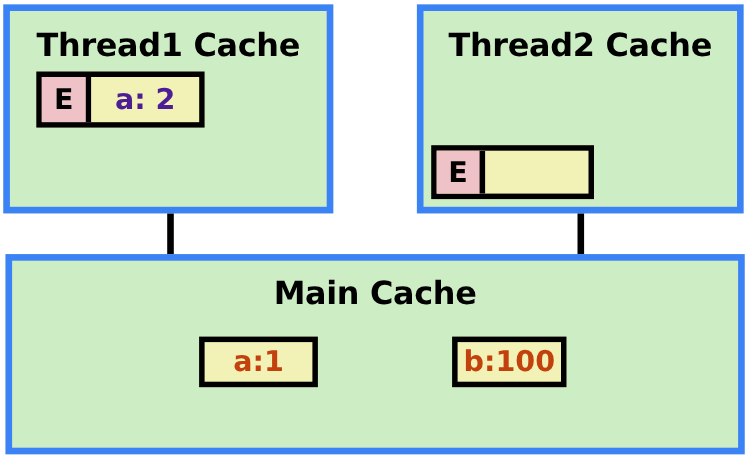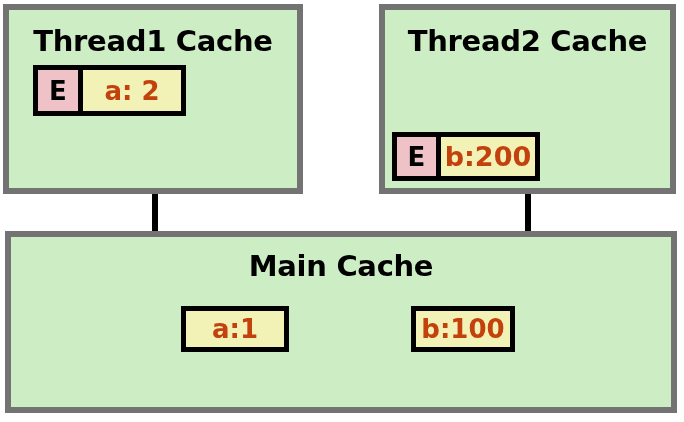--- a/index.html
+++ b/index.html
@@ -16,21 +16,21 @@
     height: 422px;
     background: #ffffff;
     overflow: hidden;
   }
 
   
   .region {
     position: absolute;
     box-sizing: border-box;
     background: #cdedc4;
-    border: 6px solid #737373;
+    border: 6px solid #3b82f6;
   }
   .region-title {
     position: absolute;
     left: 0;
     right: 0;
     text-align: center;
     font-weight: bold;
     color: #000000;
     letter-spacing: -0.3px;
     white-space: nowrap;
@@ -56,21 +56,21 @@
     color: #000000;
   }
   .value-cell {
     box-sizing: border-box;
     background: #f3f2b6;
     flex: 1;
     display: flex;
     align-items: center;
     justify-content: center;
     font-weight: bold;
-    color: #c2410c;
+    color: #4c1d95;
     white-space: nowrap;
   }
 
   
   .membox {
     position: absolute;
     box-sizing: border-box;
     background: #f3f2b6;
     border: 5px solid #000000;
     display: flex;
@@ -124,21 +124,20 @@
     <div class="cacheline" id="t1-line">
       <div class="state-cell">E</div>
       <div class="value-cell">a: 2</div>
     </div>
   </div>
 
   <div class="region" id="thread2-cache">
     <div class="region-title">Thread2 Cache</div>
     <div class="cacheline" id="t2-line">
       <div class="state-cell">E</div>
-      <div class="value-cell">b:200</div>
     </div>
   </div>
 
   <div class="region" id="main-memory">
     <div class="region-title">Main Cache</div>
     <div class="membox" id="mem-a">a:1</div>
     <div class="membox" id="mem-b">b:100</div>
   </div>
 
 </div>

